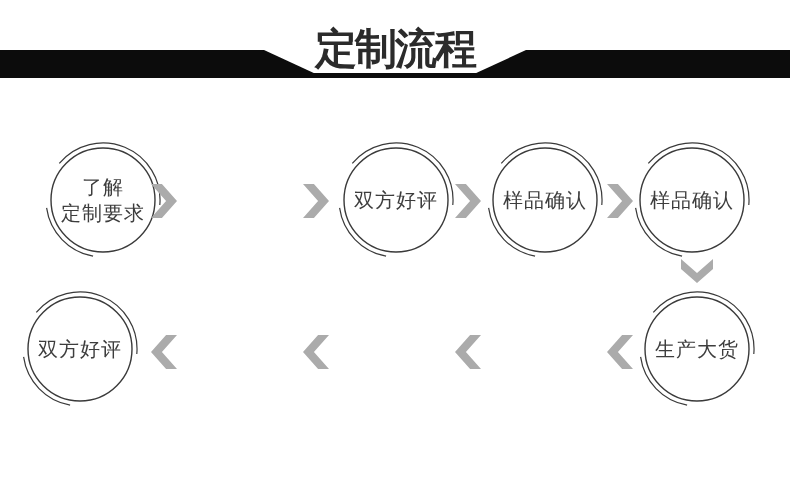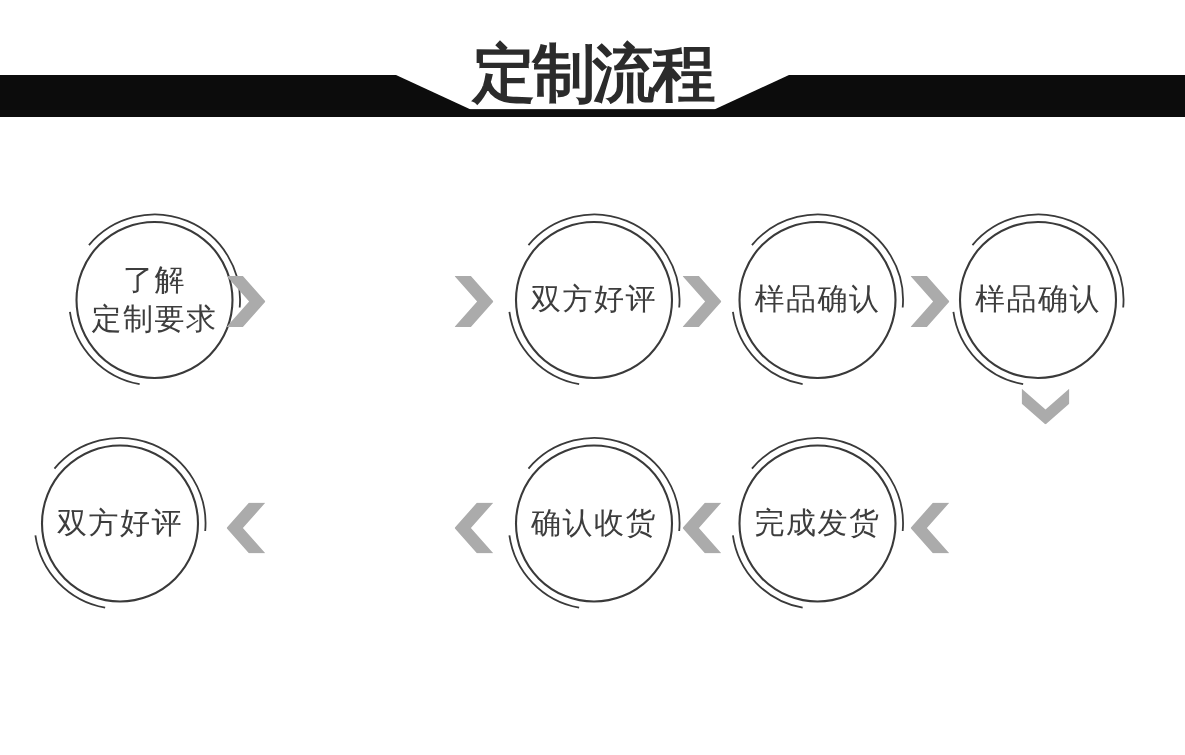--- a/index.html
+++ b/index.html
@@ -81,42 +81,34 @@
     <svg width="120" height="120" viewBox="0 0 120 120">
       <circle cx="60" cy="60" r="52" fill="none" stroke="#3a3a3a" stroke-width="1.4"></circle>
       <path d="M 16.3 23.4 A 57 57 0 0 1 116.8 65" fill="none" stroke="#3a3a3a" stroke-width="1.2"></path>
       <path d="M 50.1 116.1 A 57 57 0 0 1 3.6 67.9" fill="none" stroke="#3a3a3a" stroke-width="1.2"></path>
     </svg>
     <div class="label">样品确认</div>
   </div>
 
   <div class="chev d" style="left:681px;top:259px;"></div>
 
-
-  <div class="chev l" style="left:607px;top:335px;"></div>
-
-  <div class="node" style="left:485px;top:289px;">
+  <div class="node" style="left:637px;top:289px;">
     <svg width="120" height="120" viewBox="0 0 120 120">
       <circle cx="60" cy="60" r="52" fill="none" stroke="#3a3a3a" stroke-width="1.4"></circle>
       <path d="M 16.3 23.4 A 57 57 0 0 1 116.8 65" fill="none" stroke="#3a3a3a" stroke-width="1.2"></path>
       <path d="M 50.1 116.1 A 57 57 0 0 1 3.6 67.9" fill="none" stroke="#3a3a3a" stroke-width="1.2"></path>
     </svg>
-    <div class="label">完成发货</div>
+    <div class="label">生产大货</div>
   </div>
+
+  <div class="chev l" style="left:607px;top:335px;"></div>
+
 
   <div class="chev l" style="left:455px;top:335px;"></div>
 
-  <div class="node" style="left:336px;top:289px;">
-    <svg width="120" height="120" viewBox="0 0 120 120">
-      <circle cx="60" cy="60" r="52" fill="none" stroke="#3a3a3a" stroke-width="1.4"></circle>
-      <path d="M 16.3 23.4 A 57 57 0 0 1 116.8 65" fill="none" stroke="#3a3a3a" stroke-width="1.2"></path>
-      <path d="M 50.1 116.1 A 57 57 0 0 1 3.6 67.9" fill="none" stroke="#3a3a3a" stroke-width="1.2"></path>
-    </svg>
-    <div class="label">确认收货</div>
-  </div>
 
   <div class="chev l" style="left:303px;top:335px;"></div>
 
 
   <div class="chev l" style="left:151px;top:335px;"></div>
 
   <div class="node" style="left:20px;top:289px;">
     <svg width="120" height="120" viewBox="0 0 120 120">
       <circle cx="60" cy="60" r="52" fill="none" stroke="#3a3a3a" stroke-width="1.4"></circle>
       <path d="M 16.3 23.4 A 57 57 0 0 1 116.8 65" fill="none" stroke="#3a3a3a" stroke-width="1.2"></path>

